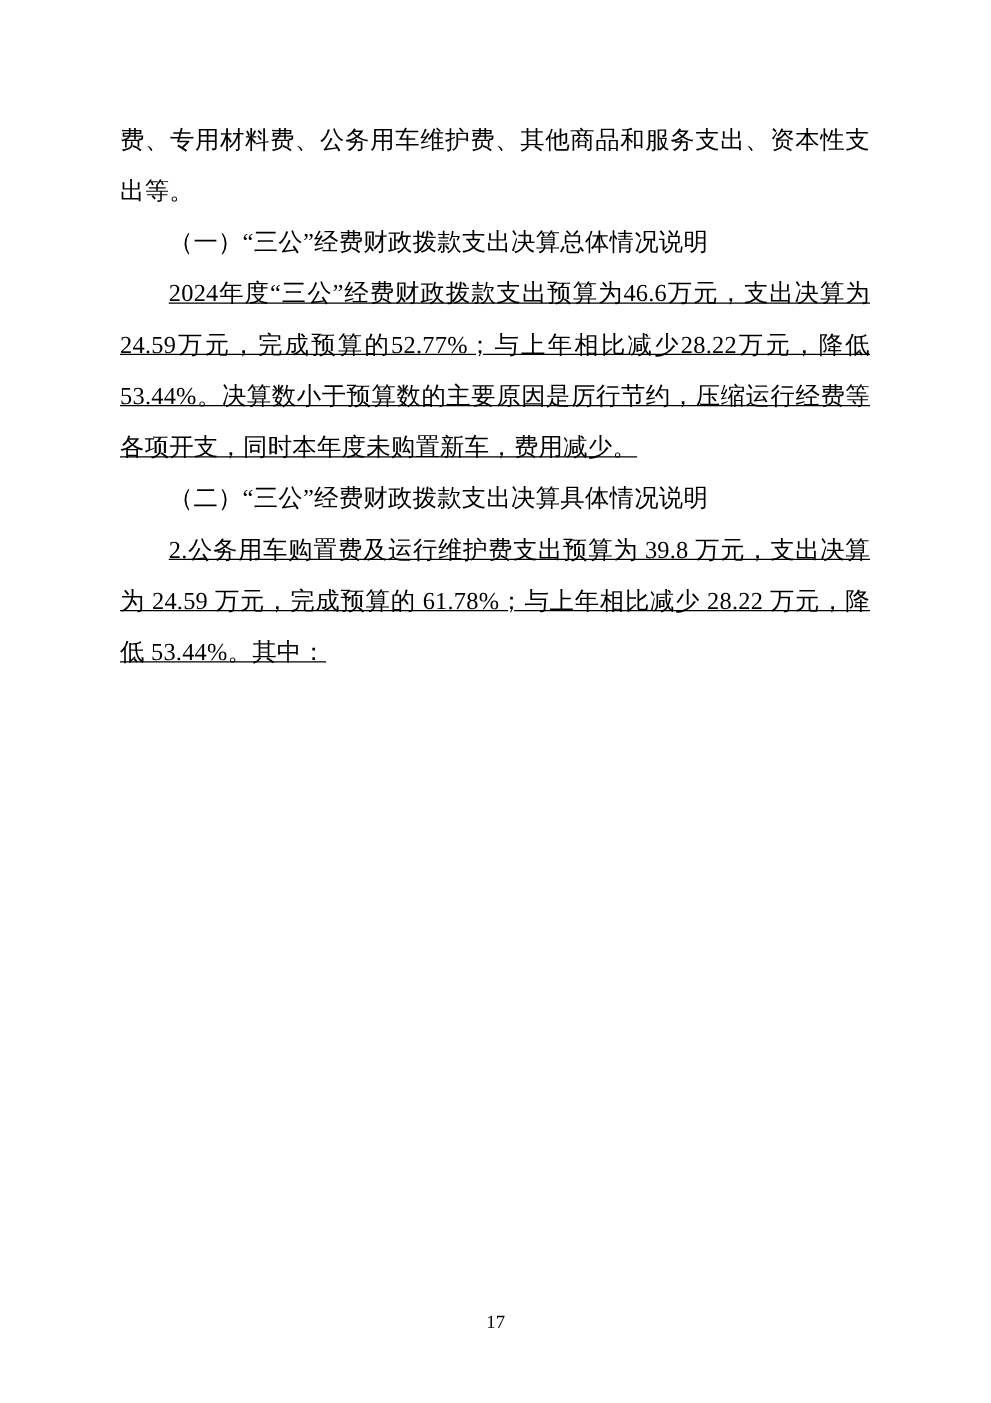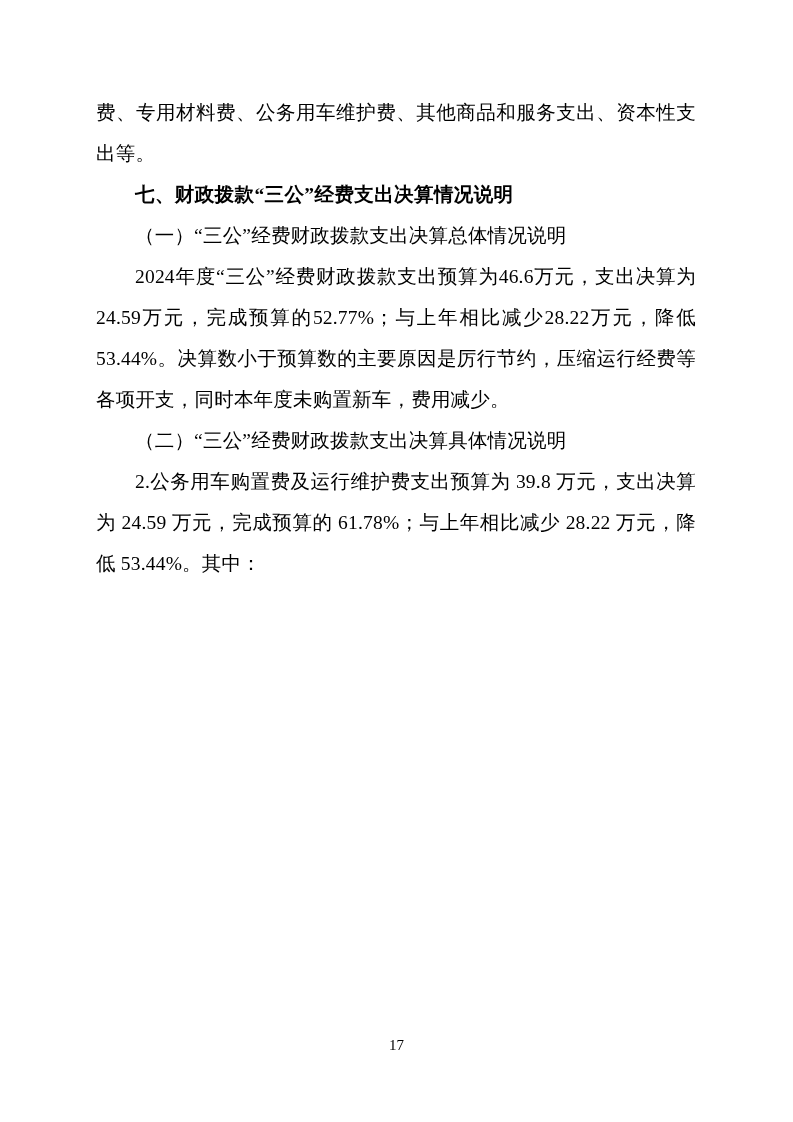--- a/index.html
+++ b/index.html
@@ -31,51 +31,51 @@
   p {
     margin: 0;
     font-size: 19.5px;
     line-height: 41px;
     text-align: justify;
     text-justify: inter-ideograph;
     letter-spacing: 0.2px;
   }
   p.indent {
     text-indent: 39px;
+    text-decoration: underline;
   }
   p.heading-main {
     font-weight: bold;
     text-indent: 39px;
     letter-spacing: 0.4px;
   }
   p.heading-sub {
     font-weight: normal;
     text-indent: 39px;
     letter-spacing: 0.2px;
   }
   .footer {
     position: absolute;
     left: 0;
     right: 0;
-    bottom: 68px;
+    bottom: 55px;
     text-align: center;
     font-size: 15px;
     font-family: "Liberation Serif", "DejaVu Serif", serif;
     color: #000;
   }
 </style>
 </head>
 <body>
 
 <div class="page">
   <div class="doc-body">
 
     <p class="plain">费、专用材料费、公务用车维护费、其他商品和服务支出、资本性支出等。</p>
 
-    <p class="heading-main">七、财政拨款“三公”经费支出决算情况说明</p>
 
     <p class="heading-sub">（一）“三公”经费财政拨款支出决算总体情况说明</p>
 
     <p class="indent">2024年度“三公”经费财政拨款支出预算为46.6万元，支出决算为24.59万元，完成预算的52.77%；与上年相比减少28.22万元，降低53.44%。决算数小于预算数的主要原因是厉行节约，压缩运行经费等各项开支，同时本年度未购置新车，费用减少。</p>
 
     <p class="heading-sub">（二）“三公”经费财政拨款支出决算具体情况说明</p>
 
 
     <p class="indent">2.公务用车购置费及运行维护费支出预算为 39.8 万元，支出决算为 24.59 万元，完成预算的 61.78%；与上年相比减少 28.22 万元，降低 53.44%。其中：</p>
 

